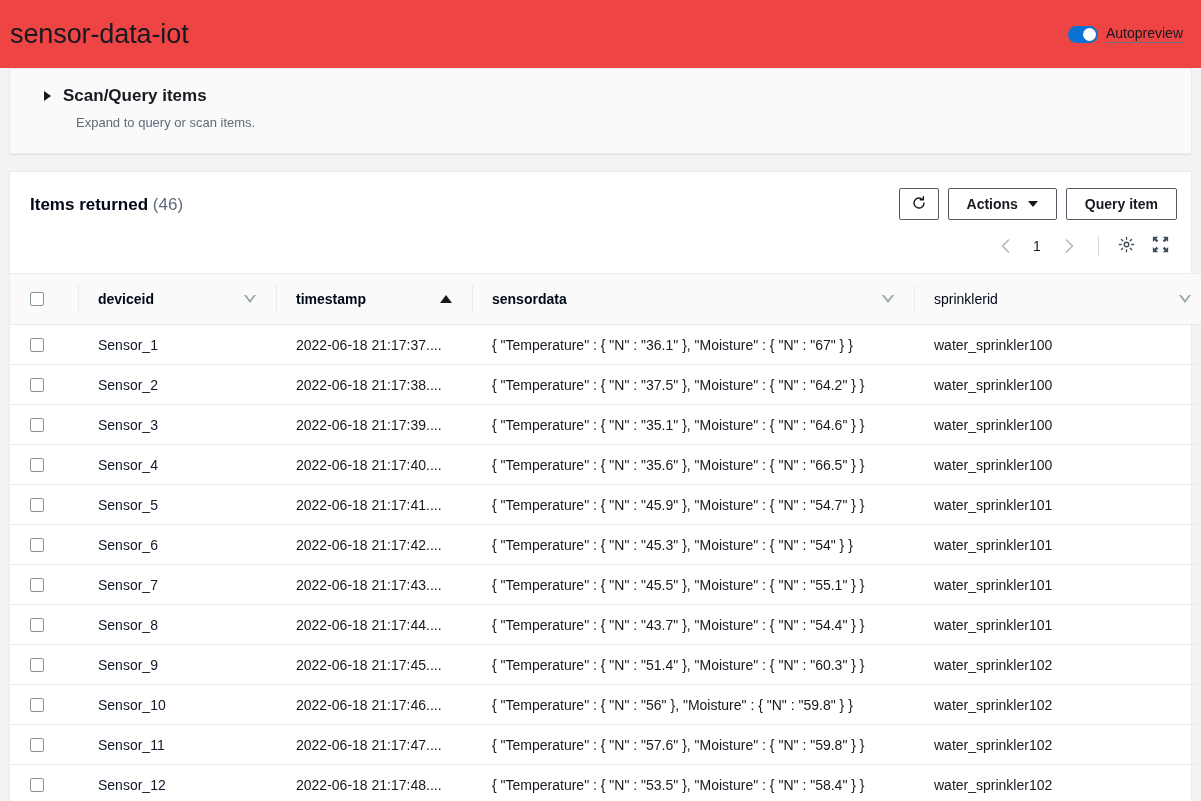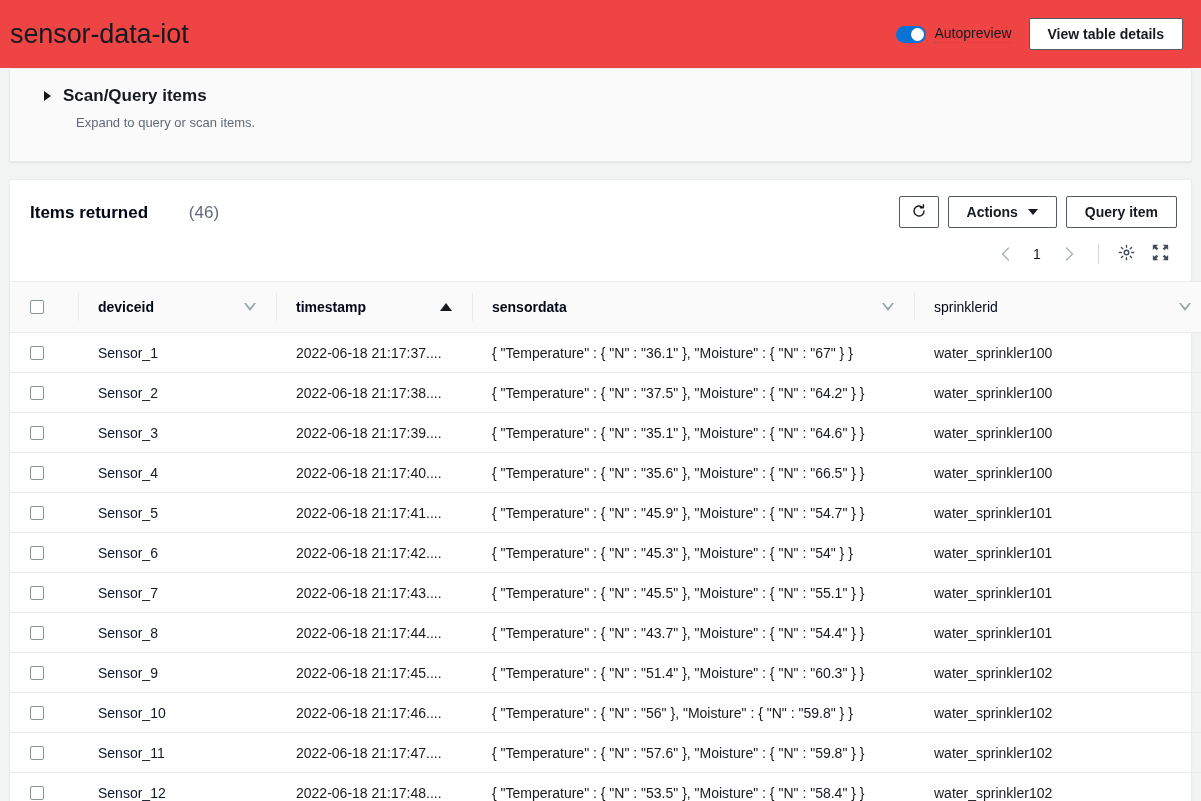--- a/index.html
+++ b/index.html
@@ -116,21 +116,21 @@
   }
   .scan-title {
     font-size: 17px;
     font-weight: bold;
     color: #16191f;
     line-height: 20px;
   }
   .scan-sub {
     font-size: 13px;
     color: #5f6b7a;
-    margin: 9px 0 11px 46px;
+    margin: 9px 0 3px 46px;
     line-height: 16px;
   }
 
   .card.items { margin-top: 17px; }
 
   .items-head {
     display: flex;
     justify-content: space-between;
     align-items: flex-start;
     padding: 16px 14px 0 20px;
@@ -138,21 +138,20 @@
   .items-title {
     font-size: 17px;
     font-weight: bold;
     color: #000716;
     line-height: 22px;
     padding-top: 6px;
   }
   .items-count {
     font-weight: 400;
     color: #5f6b7a;
-    margin-left: 36px;
   }
   .items-buttons {
     display: flex;
     gap: 9px;
     align-items: center;
     padding-left: 48px;
   }
   .dd-caret {
     width: 0; height: 0;
     border-top: 6px solid #16191f;
@@ -293,21 +292,20 @@
 <body>
 
 <div class="page-header">
   <h1 class="page-title">sensor-data-iot</h1>
 
   <div class="header-actions">
     <div class="toggle-wrap">
       <span class="toggle"></span>
       <span class="toggle-label">Autopreview</span>
     </div>
-    <button class="btn">View table details</button>
   </div>
 </div>
 
 <div class="card scan">
   <div class="scan-row">
     <span class="caret"></span>
     <span class="scan-title">Scan/Query items</span>
   </div>
   <div class="scan-sub">Expand to query or scan items.</div>
 </div>

